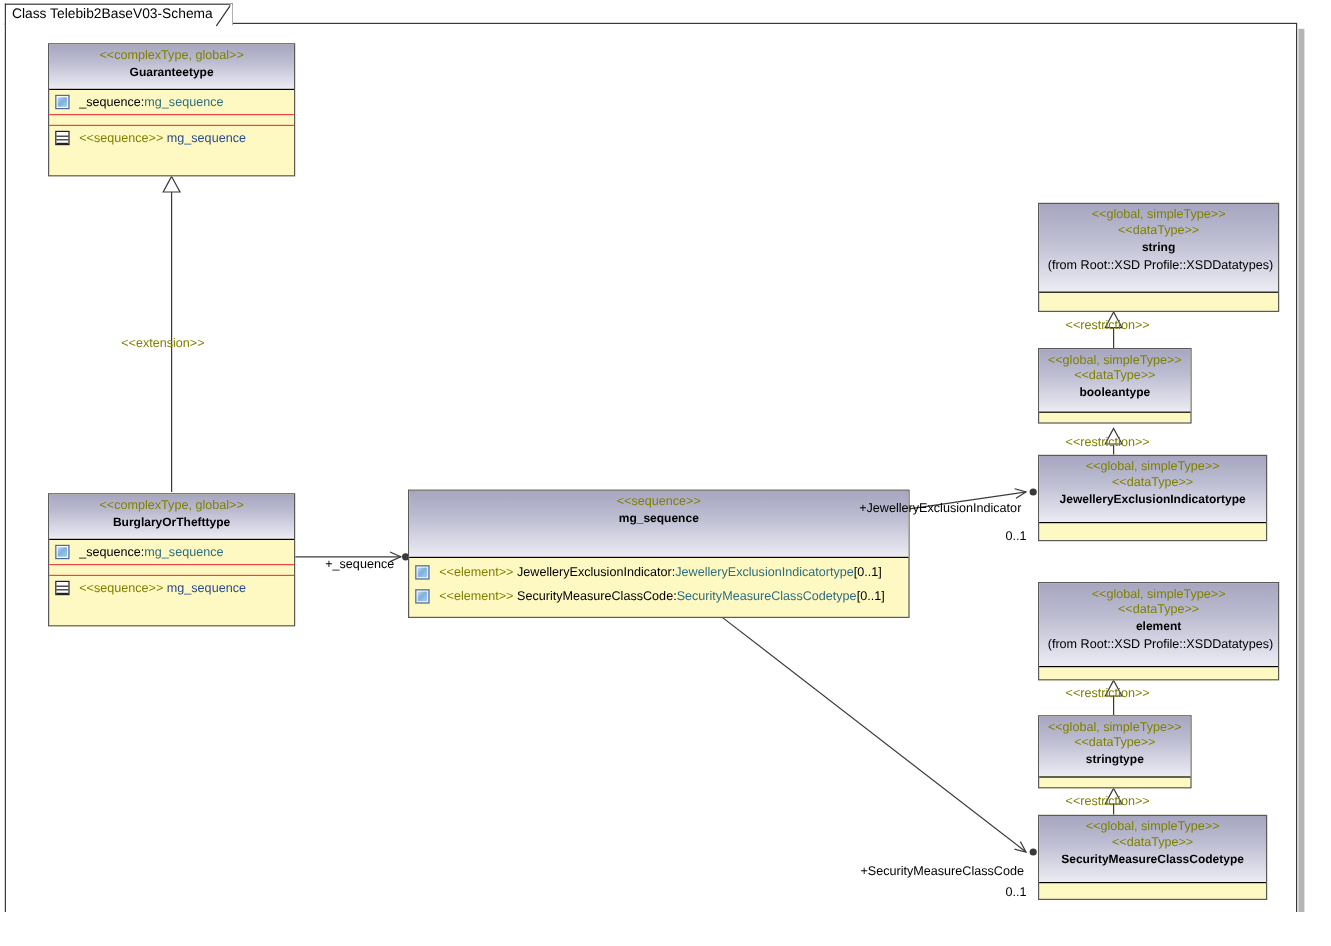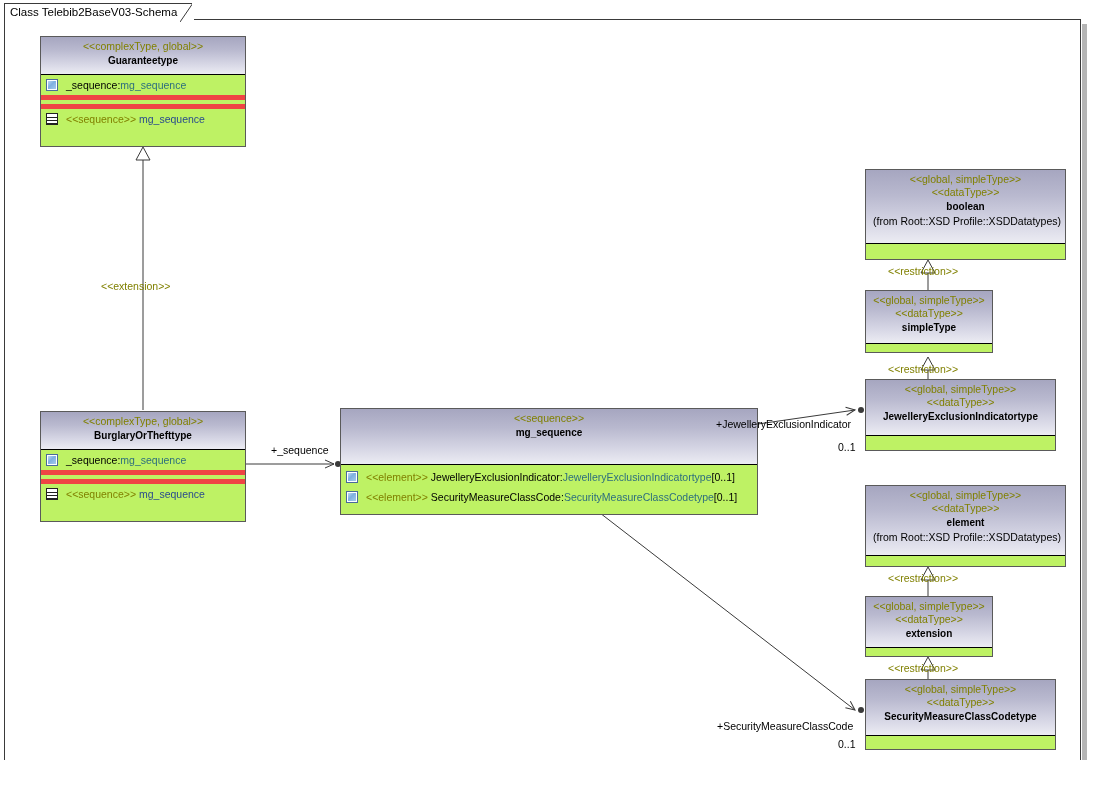--- a/index.html
+++ b/index.html
@@ -54,21 +54,21 @@
     position: absolute;
     left: 9px; top: 767px;
     width: 1078px; height: 5px;
     background: #b5b5b5;
   }
 
   
   .uml-box {
     position: absolute;
     border: 1px solid #5a5a5a;
-    background: #bef264;
+    background: #fef9c3;
     box-sizing: border-box;
     z-index: 3;
   }
   .uml-head {
     background: linear-gradient(to bottom, #a6a6c0 0%, #b9b9cf 35%, #d8d8e6 75%, #ececf3 100%);
     border-bottom: 1px solid #000000;
     padding: 3px 4px 4px 4px;
     text-align: center;
     box-sizing: border-box;
   }
@@ -88,21 +88,21 @@
   .from-line {
     font-size: 10.5px;
     color: #000;
     line-height: 14px;
     text-align: left;
     padding: 0 0 1px 3px;
     white-space: nowrap;
   }
   .from-line.ctr { text-align: right; padding-left: 0; }
   .uml-sect {
-    border-top: 5px solid #ef4444;
+    border-top: 1px solid #ef4444;
     box-sizing: border-box;
   }
   .uml-sect.thin { height: 9px; }
   .uml-row {
     display: flex;
     align-items: center;
     height: 20px;
     padding-left: 5px;
     font-size: 10.5px;
     white-space: nowrap;
@@ -229,21 +229,21 @@
     </g>
 
     <g>
       <line x1="928" y1="679" x2="928" y2="670" stroke="#3a3a3a" stroke-width="1"></line>
       <path d="M928,657 L921,670 L935,670 Z" fill="#ffffff" stroke="#3a3a3a" stroke-width="1"></path>
     </g>
   </svg>
 
   <div class="conn-label olive" style="left:101px; top:280px;">&lt;&lt;extension&gt;&gt;</div>
 
-  <div class="conn-label" style="left:271px; top:444px;">+_sequence</div>
+  <div class="conn-label" style="left:271px; top:464px;">+_sequence</div>
 
   <div class="conn-label" style="left:716px; top:418px;">+JewelleryExclusionIndicator</div>
   <div class="conn-label" style="left:838px; top:441px;">0..1</div>
 
   <div class="conn-label" style="left:717px; top:720px;">+SecurityMeasureClassCode</div>
   <div class="conn-label" style="left:838px; top:738px;">0..1</div>
 
   <div class="conn-label olive" style="left:888px; top:265px;">&lt;&lt;restriction&gt;&gt;</div>
   <div class="conn-label olive" style="left:888px; top:363px;">&lt;&lt;restriction&gt;&gt;</div>
   <div class="conn-label olive" style="left:888px; top:572px;">&lt;&lt;restriction&gt;&gt;</div>
@@ -307,31 +307,31 @@
         <span class="ico ico-element"></span>
         <span class="txt"><span class="kw">&lt;&lt;element&gt;&gt;</span> <span>SecurityMeasureClassCode:</span><span class="tname">SecurityMeasureClassCodetype</span><span>[0..1]</span></span>
       </div>
     </div>
   </div>
 
   <div class="uml-box" style="left:865px; top:169px; width:201px; height:91px;">
     <div class="uml-head" style="height:74px;">
       <div class="stereo">&lt;&lt;global, simpleType&gt;&gt;</div>
       <div class="stereo">&lt;&lt;dataType&gt;&gt;</div>
-      <div class="cls-name">boolean</div>
+      <div class="cls-name">string</div>
       <div class="from-line ctr">(from Root::XSD Profile::XSDDatatypes)</div>
     </div>
     <div class="uml-sect" style="border-top:none; height:14px;"></div>
   </div>
 
   <div class="uml-box" style="left:865px; top:290px; width:128px; height:63px;">
     <div class="uml-head" style="height:53px;">
       <div class="stereo">&lt;&lt;global, simpleType&gt;&gt;</div>
       <div class="stereo">&lt;&lt;dataType&gt;&gt;</div>
-      <div class="cls-name">simpleType</div>
+      <div class="cls-name">booleantype</div>
     </div>
     <div class="uml-sect" style="border-top:none; height:9px;"></div>
   </div>
 
   <div class="uml-box" style="left:865px; top:379px; width:191px; height:72px;">
     <div class="uml-head" style="height:56px;">
       <div class="stereo">&lt;&lt;global, simpleType&gt;&gt;</div>
       <div class="stereo">&lt;&lt;dataType&gt;&gt;</div>
       <div class="cls-name">JewelleryExclusionIndicatortype</div>
     </div>
@@ -345,21 +345,21 @@
       <div class="cls-name">element</div>
       <div class="from-line ctr">(from Root::XSD Profile::XSDDatatypes)</div>
     </div>
     <div class="uml-sect" style="border-top:none; height:10px;"></div>
   </div>
 
   <div class="uml-box" style="left:865px; top:596px; width:128px; height:61px;">
     <div class="uml-head" style="height:51px;">
       <div class="stereo">&lt;&lt;global, simpleType&gt;&gt;</div>
       <div class="stereo">&lt;&lt;dataType&gt;&gt;</div>
-      <div class="cls-name">extension</div>
+      <div class="cls-name">stringtype</div>
     </div>
     <div class="uml-sect" style="border-top:none; height:8px;"></div>
   </div>
 
   <div class="uml-box" style="left:865px; top:679px; width:191px; height:71px;">
     <div class="uml-head" style="height:56px;">
       <div class="stereo">&lt;&lt;global, simpleType&gt;&gt;</div>
       <div class="stereo">&lt;&lt;dataType&gt;&gt;</div>
       <div class="cls-name">SecurityMeasureClassCodetype</div>
     </div>

